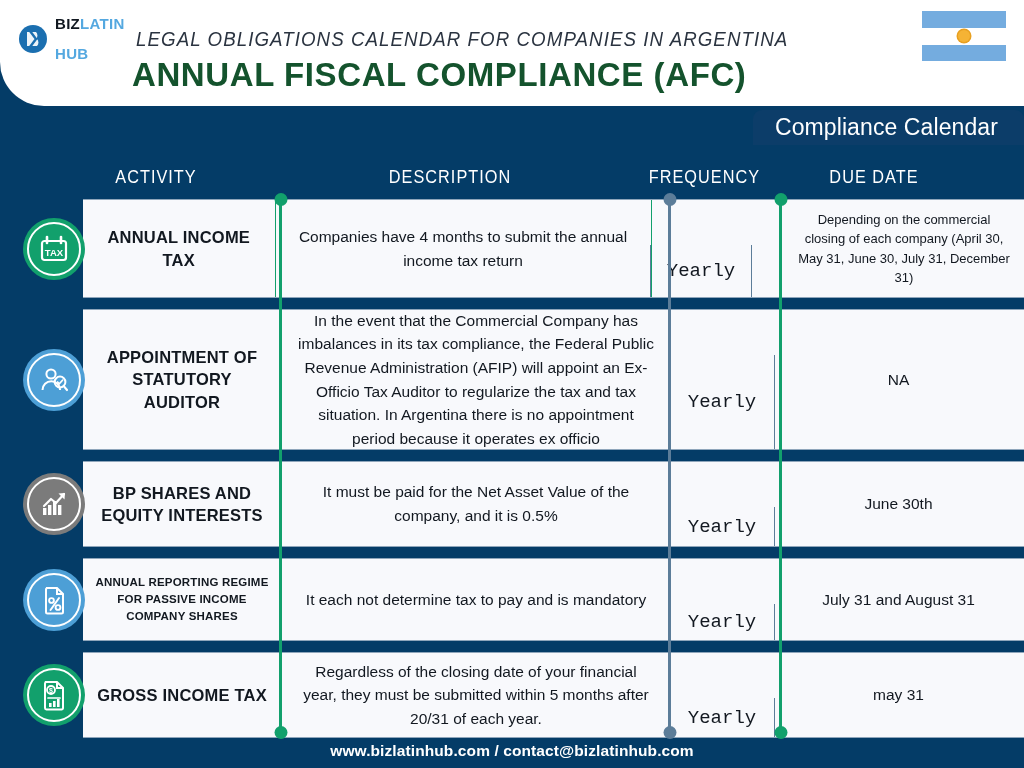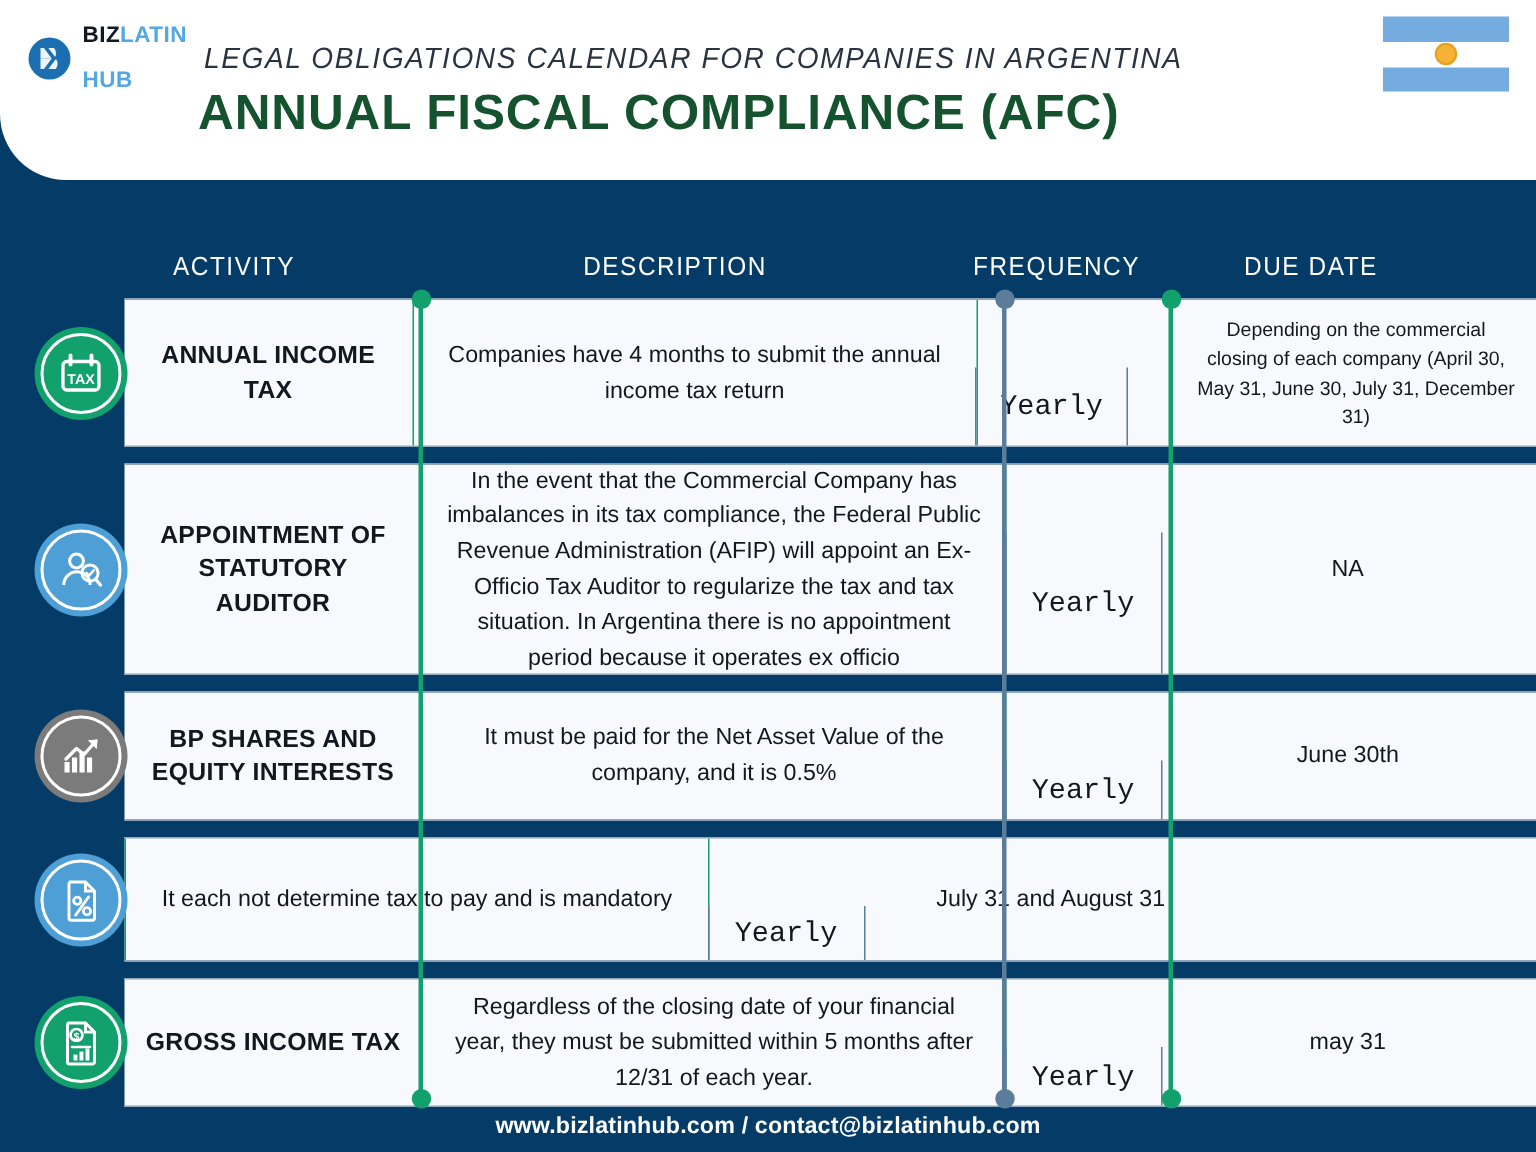--- a/index.html
+++ b/index.html
@@ -17,21 +17,21 @@
     width: 1024px;
     height: 768px;
     background: #043c67;
   }
 
   
   .header {
     position: absolute;
     left: 0; top: 0;
     width: 1024px;
-    height: 120px;
+    height: 106px;
     background: #ffffff;
     border-bottom-left-radius: 44px;
     z-index: 5;
   }
 
   .logo {
     position: absolute;
     left: 18px; top: 16px;
     display: flex;
     align-items: center;
@@ -299,20 +299,23 @@
 
     <div class="flag">
       <div class="flag-band"></div>
       <div class="flag-mid">
         <span class="flag-sun"></span>
       </div>
       <div class="flag-band"></div>
     </div>
   </div>
 
+  <div class="badge">
+    <span>Compliance Calendar</span>
+  </div>
 
   <div class="timeline-layer">
     <div class="vline green" style="left:279px">
       <span class="vdot green top"></span>
       <span class="vdot green bot"></span>
     </div>
     <div class="vline gray" style="left:668px">
       <span class="vdot gray top"></span>
       <span class="vdot gray bot"></span>
     </div>
@@ -389,20 +392,21 @@
       <div class="ico ico-blue">
         <svg width="34" height="34" viewBox="0 0 34 34">
           <path d="M9 5 h11 l6 6 v18 a1.5 1.5 0 0 1 -1.5 1.5 h-14 a1.5 1.5 0 0 1 -1.5 -1.5 v-22.5 a1.5 1.5 0 0 1 1.5 -1.5 z" fill="none" stroke="#fff" stroke-width="2"></path>
           <path d="M20 5 v6 h6" fill="none" stroke="#fff" stroke-width="2"></path>
           <circle cx="14.5" cy="17.5" r="2.4" fill="none" stroke="#fff" stroke-width="1.9"></circle>
           <circle cx="21" cy="24.5" r="2.4" fill="none" stroke="#fff" stroke-width="1.9"></circle>
           <line x1="22" y1="15" x2="13.5" y2="27" stroke="#fff" stroke-width="2" stroke-linecap="round"></line>
         </svg>
       </div>
       <div class="row-cells">
+        <div class="cell act small">ANNUAL REPORTING REGIME FOR PASSIVE INCOME COMPANY SHARES</div>
         <div class="cell desc">It each not determine tax to pay and is mandatory</div>
         <div class="cell freq">Yearly</div>
         <div class="cell due">July 31 and August 31</div>
       </div>
     </div>
 
     <div class="row" style="height:86px">
       <div class="ico ico-green">
         <svg width="34" height="34" viewBox="0 0 34 34">
           <path d="M8 4 h12 l6 6 v20 a1.4 1.4 0 0 1 -1.4 1.4 h-15.2 a1.4 1.4 0 0 1 -1.4 -1.4 v-24.6 a1.4 1.4 0 0 1 1.4 -1.4 z" fill="none" stroke="#fff" stroke-width="2"></path>
@@ -410,21 +414,21 @@
           <circle cx="14" cy="12" r="4" fill="none" stroke="#fff" stroke-width="1.8"></circle>
           <text x="14" y="15.2" font-size="7" font-weight="bold" fill="#fff" text-anchor="middle" font-family="Liberation Sans, sans-serif">$</text>
           <line x1="11" y1="20" x2="23" y2="20" stroke="#fff" stroke-width="1.7" stroke-linecap="round"></line>
           <rect x="12" y="25" width="2.6" height="4" fill="#fff"></rect>
           <rect x="16" y="23" width="2.6" height="6" fill="#fff"></rect>
           <rect x="20" y="21" width="2.6" height="8" fill="#fff"></rect>
         </svg>
       </div>
       <div class="row-cells">
         <div class="cell act">GROSS INCOME TAX</div>
-        <div class="cell desc">Regardless of the closing date of your financial year, they must be submitted within 5 months after 12/31 of each year.</div>
+        <div class="cell desc">Regardless of the closing date of your financial year, they must be submitted within 5 months after 20/31 of each year.</div>
         <div class="cell freq">Yearly</div>
         <div class="cell due">may 31</div>
       </div>
     </div>
   </div>
 
   <div class="footer">
     <span>www.bizlatinhub.com / contact@bizlatinhub.com</span>
   </div>
 

